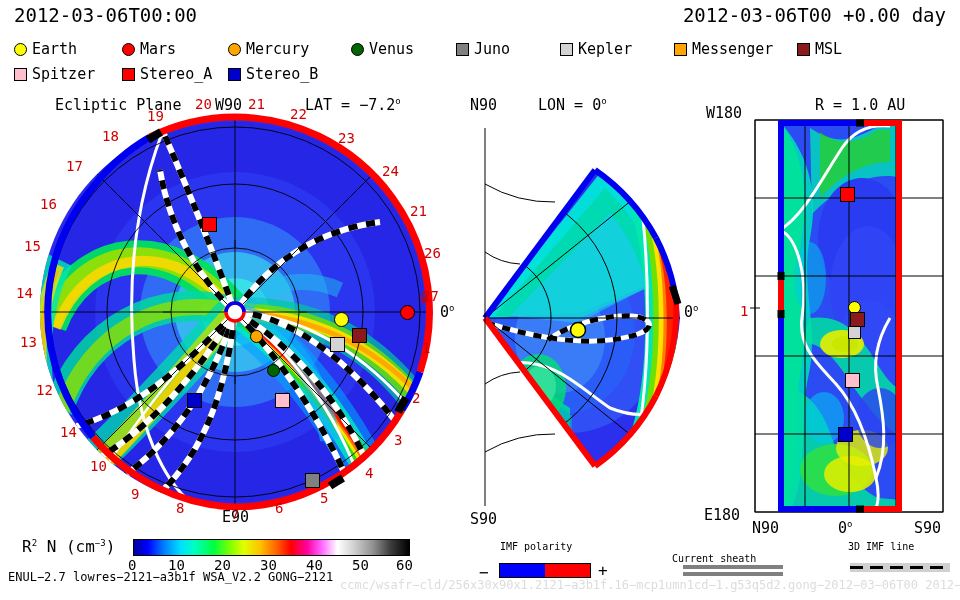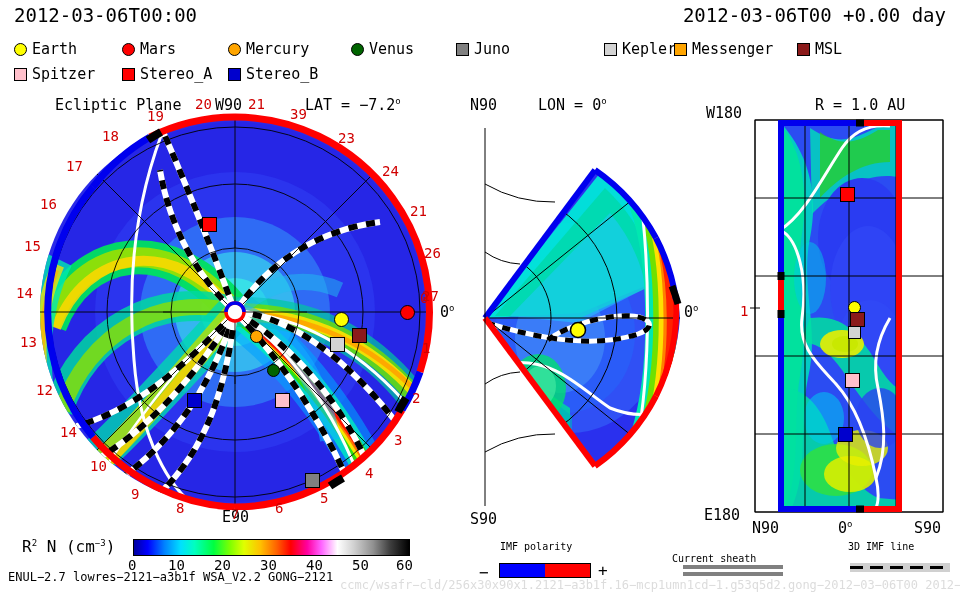--- a/index.html
+++ b/index.html
@@ -67,21 +67,21 @@
   <span>Mercury</span>
   </div>
 <div class="legend-item" style="left:351px;top:40px;">
   <span class="chip circ" style="background:#006400"></span>
   <span>Venus</span>
   </div>
 <div class="legend-item" style="left:456px;top:40px;">
   <span class="chip" style="background:#808080"></span>
   <span>Juno</span>
   </div>
-<div class="legend-item" style="left:560px;top:40px;margin-left:44px;">
+<div class="legend-item" style="left:560px;top:40px;">
   <span class="chip" style="background:#d3d3d3"></span>
   <span>Kepler</span>
   </div>
 <div class="legend-item" style="left:674px;top:40px;">
   <span class="chip" style="background:#ffa500"></span>
   <span>Messenger</span>
   </div>
 <div class="legend-item" style="left:797px;top:40px;">
   <span class="chip" style="background:#8b1a1a"></span>
   <span>MSL</span>
@@ -259,21 +259,21 @@
 <div class="abs nosel carr" style="left:36px;top:382px;">12</div>
 <div class="abs nosel carr" style="left:20px;top:334px;">13</div>
 <div class="abs nosel carr" style="left:16px;top:285px;">14</div>
 <div class="abs nosel carr" style="left:24px;top:238px;">15</div>
 <div class="abs nosel carr" style="left:40px;top:196px;">16</div>
 <div class="abs nosel carr" style="left:66px;top:158px;">17</div>
 <div class="abs nosel carr" style="left:102px;top:128px;">18</div>
 <div class="abs nosel carr" style="left:147px;top:108px;">19</div>
 <div class="abs nosel carr" style="left:195px;top:96px;">20</div>
 <div class="abs nosel carr" style="left:248px;top:96px;text-align:right;">21</div>
-<div class="abs nosel carr" style="left:290px;top:106px;">39</div>
+<div class="abs nosel carr" style="left:290px;top:106px;">22</div>
 <div class="abs nosel carr" style="left:338px;top:130px;">23</div>
 <div class="abs nosel carr" style="left:382px;top:163px;">24</div>
 <div class="abs nosel carr" style="left:410px;top:203px;">21</div>
 <div class="abs nosel carr" style="left:424px;top:245px;">26</div>
 <div class="abs nosel carr" style="left:422px;top:288px;">27</div>
 
 <div class="abs mk sq" style="left:202px;top:217px;background:#ff0000"></div>
 <div class="abs mk ci small" style="left:250px;top:330px;background:#ffa500"></div>
 <div class="abs mk ci small" style="left:267px;top:364px;background:#006400"></div>
 <div class="abs mk sq" style="left:187px;top:393px;background:#0000cd"></div>

